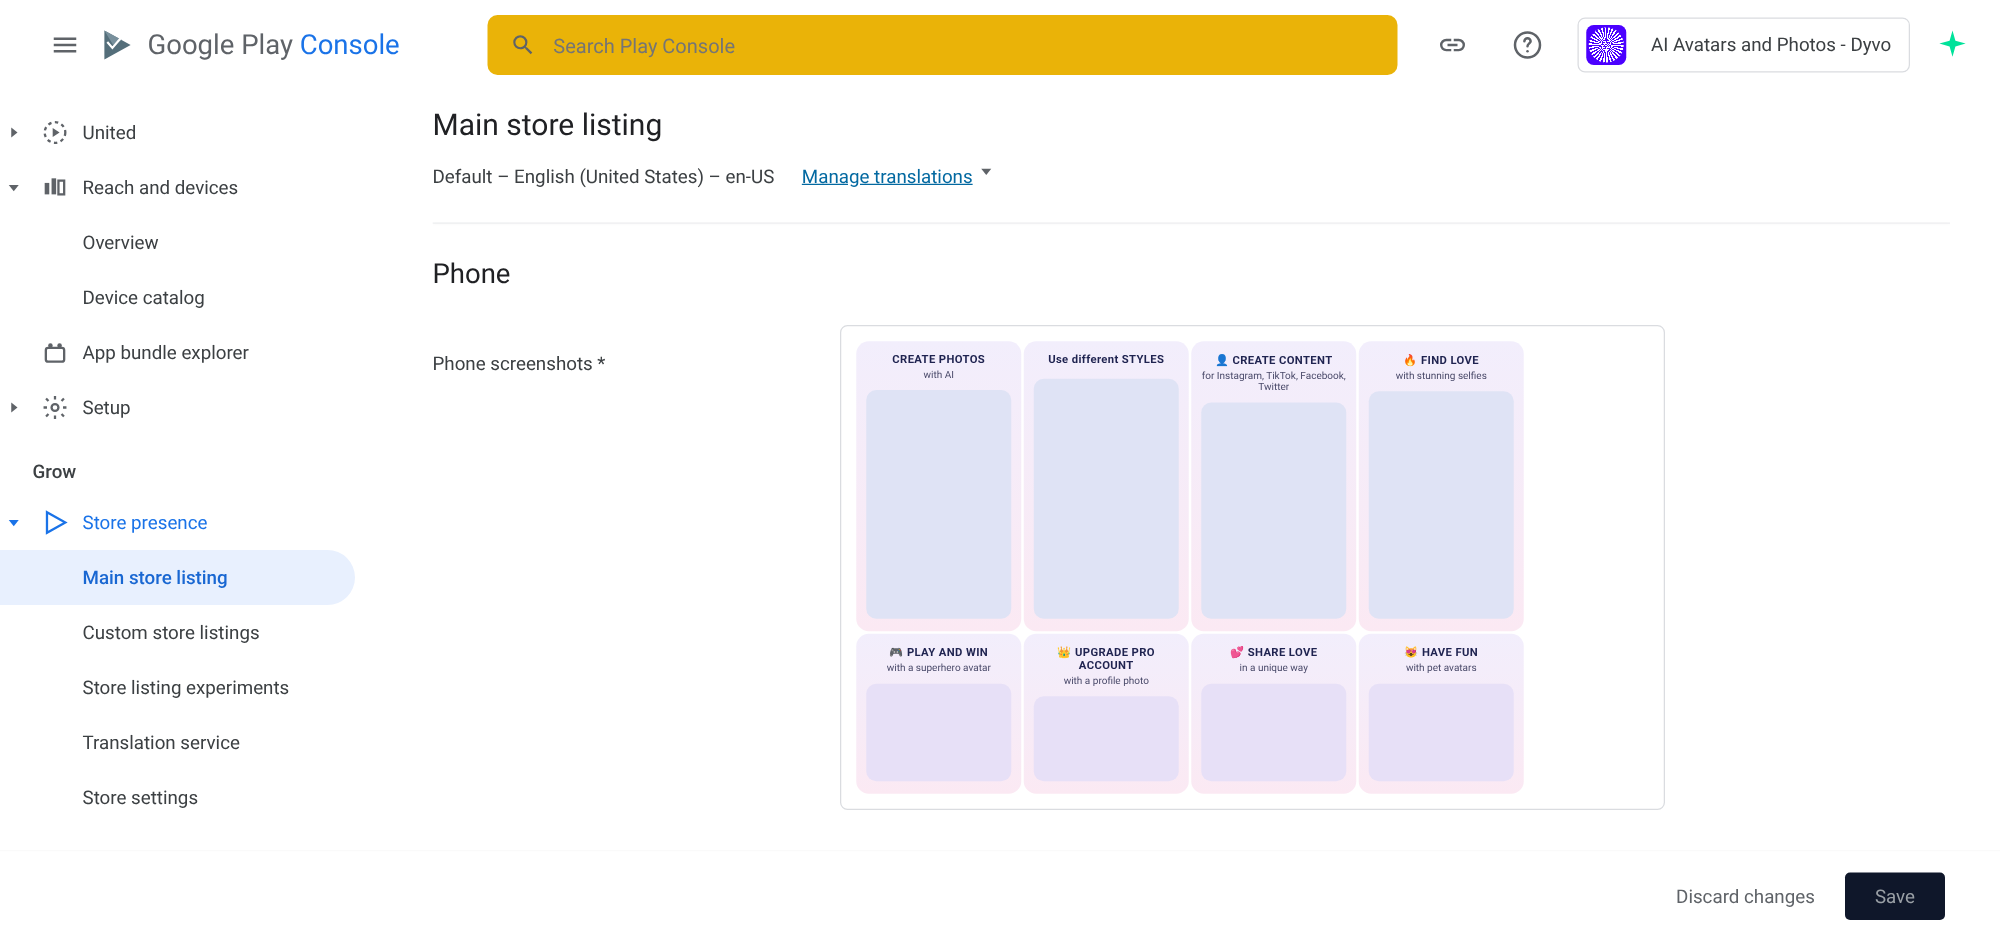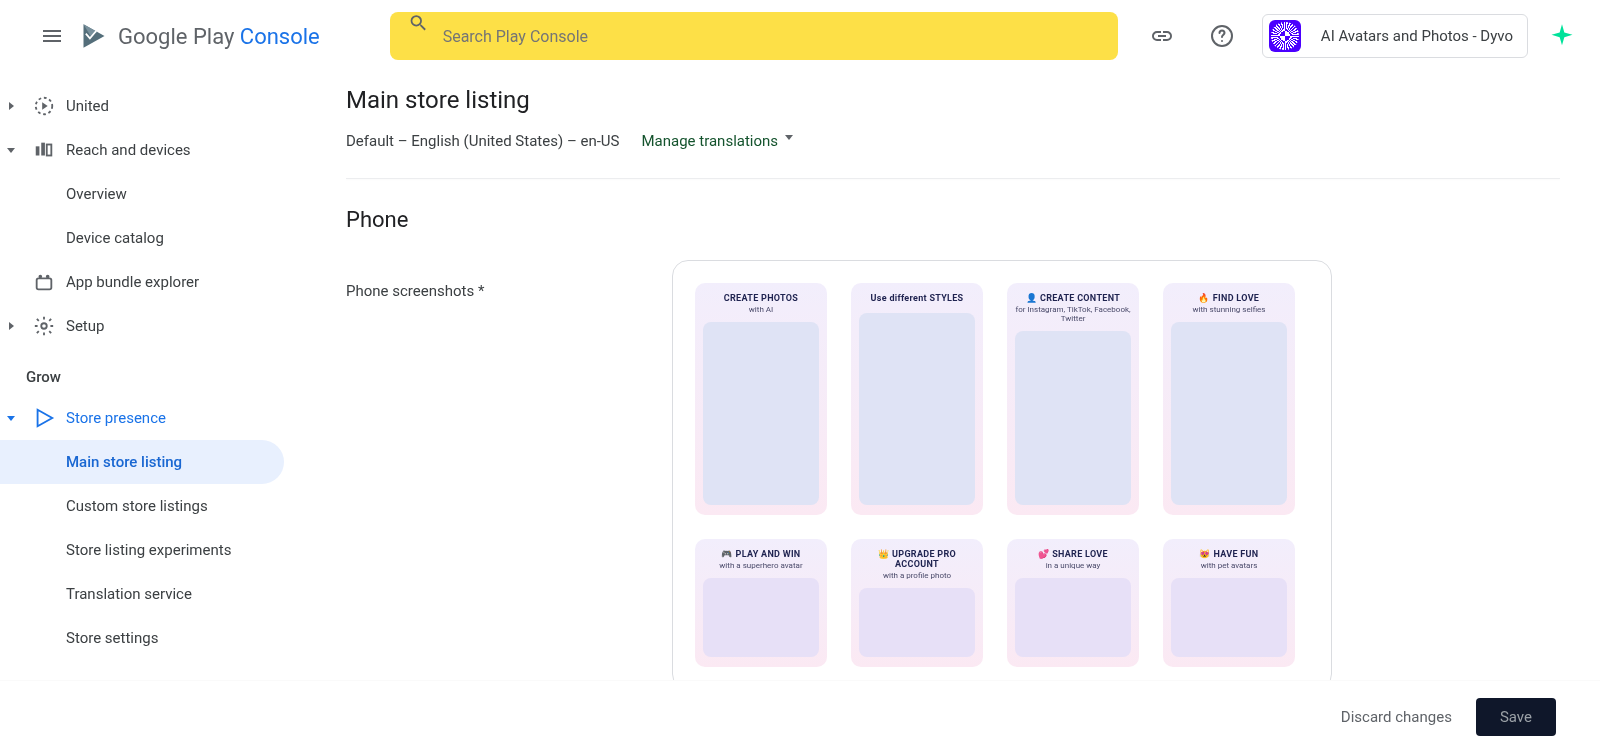--- a/index.html
+++ b/index.html
@@ -5,21 +5,21 @@
   * { box-sizing: border-box; margin: 0; padding: 0; font-family: "Google Sans", Roboto, Arial, sans-serif; }
   body { width: 1600px; height: 752px; overflow: hidden; background: #fff; color: #3c4043; position: relative; }
 
   
   .header { position: fixed; top: 0; left: 4px; right: 0; height: 72px; display: flex; align-items: center; padding: 0 24px; background: #fff; z-index: 10; }
   .menu-btn { width: 48px; height: 48px; display: flex; align-items: center; justify-content: center; border-radius: 50%; cursor: pointer; }
   .logo { display: flex; align-items: center; margin-left: 4px; gap: 10px; }
   .logo-mark { width: 28px; height: 28px; }
   .logo-text { font-size: 22px; color: #5f6368; }
   .logo-text .console { color: #1a73e8; }
-  .search-wrap { margin-left: 70px; display: flex; background: #fde047; border-radius: 8px; height: 48px; width: 728px; padding: 0 18px; }
+  .search-wrap { margin-left: 70px; display: flex; align-items: center; background: #eab308; border-radius: 8px; height: 48px; width: 728px; padding: 0 18px; }
   .search-wrap input { border: none; background: transparent; font-size: 16px; color: #5f6368; outline: none; width: 100%; margin-left: 14px; }
   .hdr-right { margin-left: auto; display: flex; align-items: center; gap: 20px; }
   .icon-btn { width: 40px; height: 40px; display: flex; align-items: center; justify-content: center; border-radius: 50%; cursor: pointer; color: #5f6368; }
   .app-chip { display: flex; align-items: center; border: 1px solid #dadce0; border-radius: 6px; height: 44px; padding: 0 14px 0 6px; gap: 20px; }
   .app-icon { width: 32px; height: 32px; border-radius: 6px; background: #4b00ff; position: relative; overflow: hidden; }
   .app-icon::before { content: ""; position: absolute; inset: 2px; border-radius: 50%; background: repeating-conic-gradient(#4b00ff 0deg 6deg, #fff 6deg 12deg); }
   .app-name { font-size: 15px; color: #3c4043; white-space: nowrap; }
   .spark { width: 28px; height: 28px; }
 
   
@@ -29,26 +29,26 @@
   .nav-icon { width: 44px; display: flex; justify-content: center; color: #5f6368; }
   .nav-row.sub { padding-left: 66px; }
   .nav-row.selected { color: #1a73e8; }
   .nav-row.active { background: #e8f0fe; color: #1967d2; border-radius: 0 22px 22px 0; margin-right: 2px; font-weight: 500; }
   .section-label { padding: 20px 0 10px 26px; font-size: 15px; color: #3c4043; font-weight: 500; }
 
   
   .main { position: absolute; left: 346px; right: 40px; top: 72px; bottom: 72px; overflow-y: auto; }
   h1.page-title { font-size: 24px; font-weight: 400; color: #202124; margin: 14px 0 18px; }
   .lang-row { display: flex; align-items: center; gap: 22px; font-size: 15px; color: #3c4043; margin-bottom: 28px; }
-  .manage-trans { color: #14532d; display: flex; align-items: flex-start; gap: 6px; cursor: pointer; }
+  .manage-trans { color: #0369a1; display: flex; align-items: flex-start; gap: 6px; cursor: pointer; text-decoration: underline; }
   .divider-shadow { height: 1px; background: #dadce0; opacity: .5; margin-bottom: 28px; box-shadow: 0 1px 2px rgba(0,0,0,.06); }
   h2.section { font-size: 22px; font-weight: 400; color: #202124; margin-bottom: 28px; }
   .field-row { display: flex; align-items: flex-start; }
   .field-label { width: 326px; font-size: 15px; color: #3c4043; padding-top: 22px; }
-  .shots-box { border: 1px solid #dadce0; border-radius: 16px; padding: 22px; display: grid; grid-template-columns: repeat(4, 132px); gap: 24px; width: 660px; }
+  .shots-box { border: 1px solid #dadce0; border-radius: 6px; padding: 12px; display: grid; grid-template-columns: repeat(4, 132px); gap: 2px; width: 660px; }
   .shot { width: 132px; height: 232px; border-radius: 10px; background: linear-gradient(180deg, #f2eefc 0%, #fbe9f3 100%); display: flex; flex-direction: column; align-items: center; padding: 10px 8px; overflow: hidden; position: relative; }
   .shot .title { font-size: 9px; font-weight: 700; text-align: center; color: #1f2350; letter-spacing: .3px; }
   .shot .sub { font-size: 8px; text-align: center; color: #4a4a6a; margin-top: 2px; }
   .shot .body { flex: 1; width: 100%; margin-top: 8px; background: #dfe3f5; border-radius: 8px; }
   .shot.half { height: 128px; }
   .shot.half .body { background: #e7e0f7; }
 
   
   .footer { position: fixed; left: 0; right: 0; bottom: 0; height: 72px; background: #fff; display: flex; align-items: center; justify-content: flex-end; padding-right: 44px; gap: 24px; border-top: 1px solid rgba(0,0,0,.02); }
   .btn-text { font-size: 15px; color: #5f6368; cursor: pointer; }

